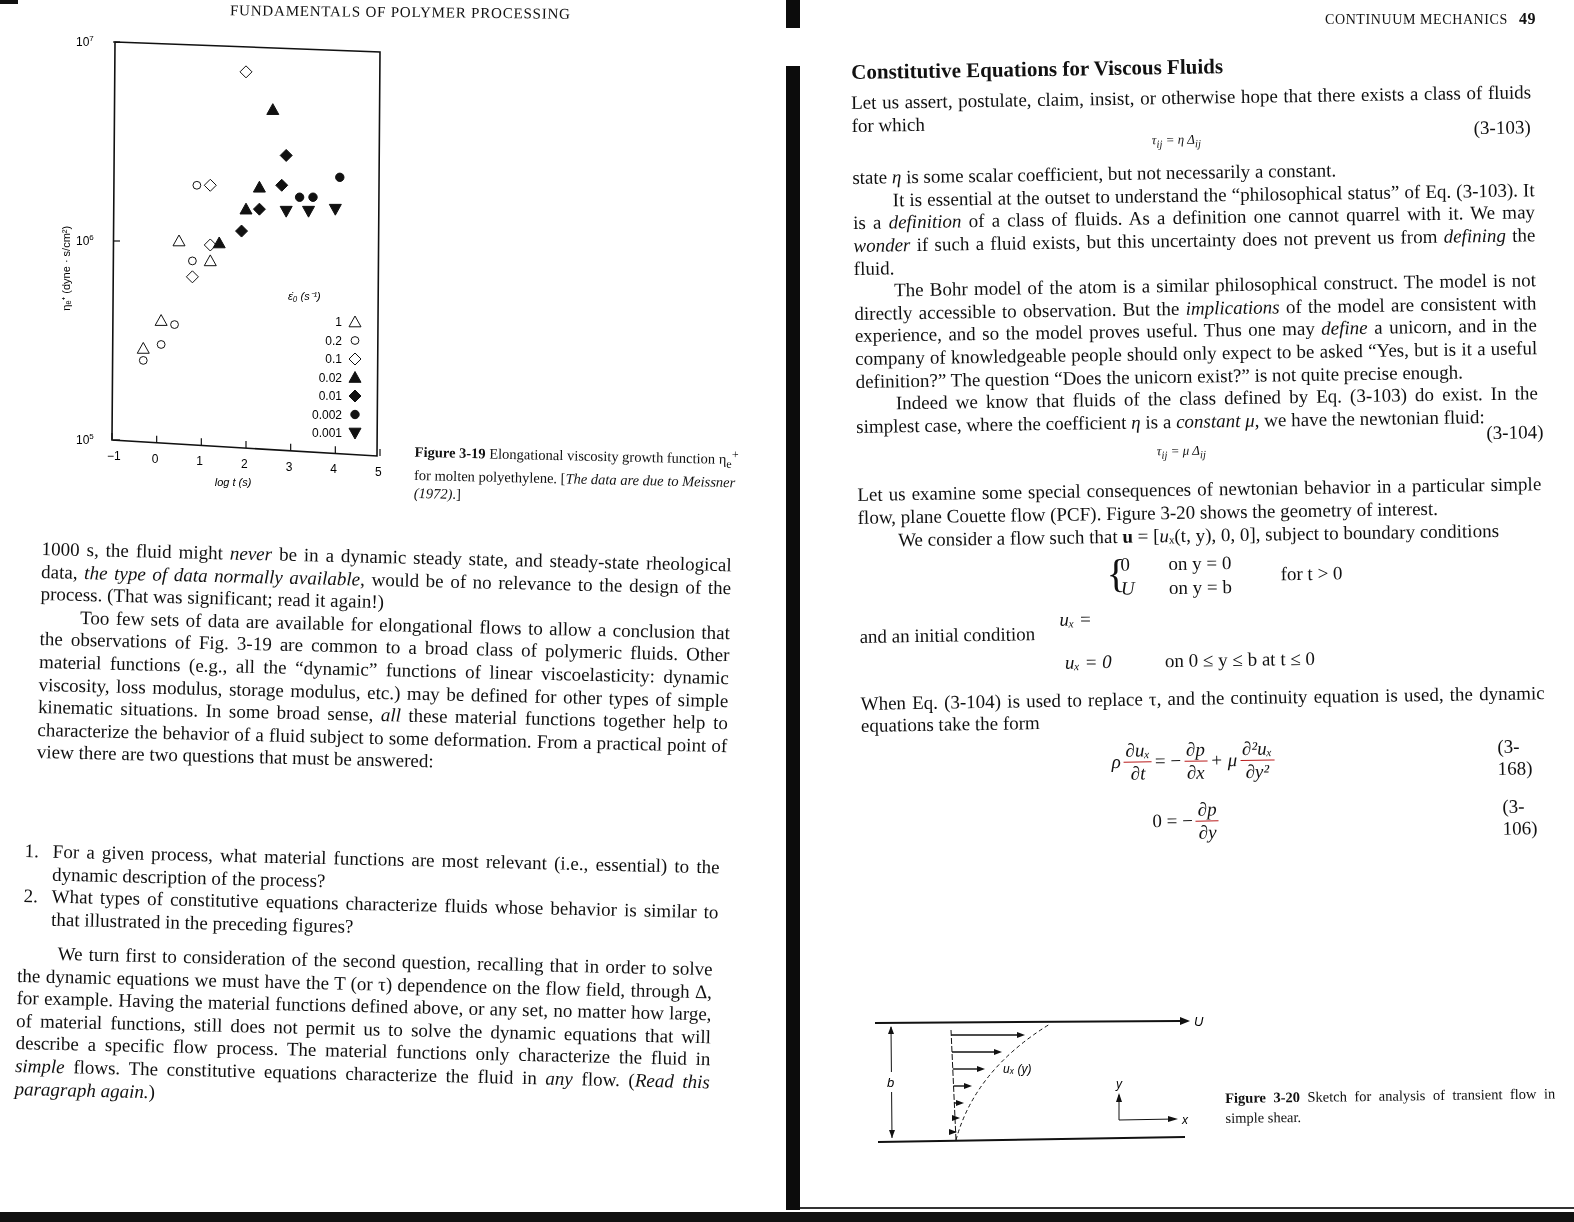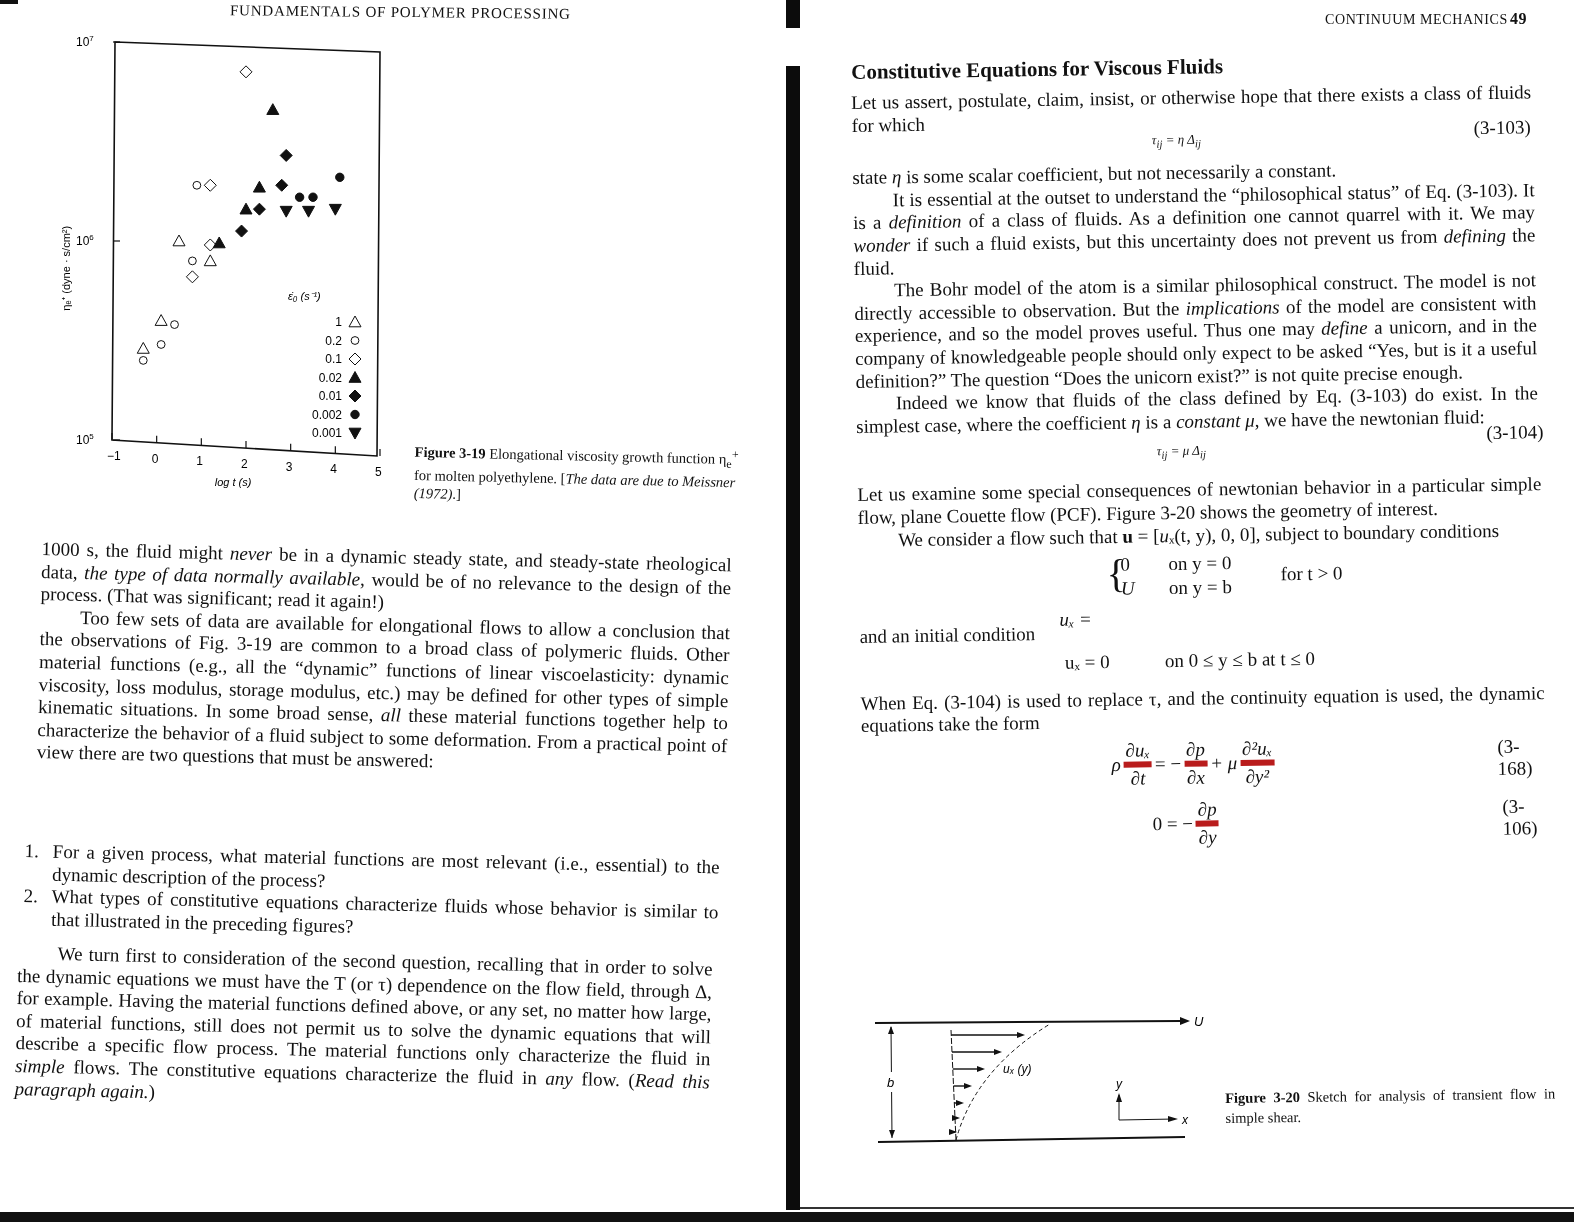--- a/index.html
+++ b/index.html
@@ -5,21 +5,21 @@
   html, body { margin: 0; padding: 0; background: #ffffff; }
   body { width: 1574px; height: 1222px; position: relative; overflow: hidden; font-family: "Liberation Serif", serif; color: #111; }
   .gutter { position: absolute; left: 786px; top: 0; width: 14px; height: 1210px; background: #0c0c0c; }
   .gutter-gap { position: absolute; left: 783px; top: 28px; width: 20px; height: 38px; background: #fff; }
   .bottom-rule { position: absolute; left: 0; top: 1212px; width: 1574px; height: 10px; background: #111; }
   .bottom-rule-thin { position: absolute; left: 800px; top: 1207px; width: 774px; height: 2px; background: #333; }
   .topleft-smudge { position: absolute; left: 0; top: 0; width: 18px; height: 4px; background: #111; }
 
   .running-head-left { position: absolute; left: 230px; top: 4px; font-size: 15px; letter-spacing: 0.8px; transform: rotate(0.6deg); }
   .running-head-right { position: absolute; left: 1325px; top: 10px; font-size: 14px; letter-spacing: 0.6px; }
-  .running-head-right b { font-size: 16px; margin-left: 2px; }
+  .running-head-right b { font-size: 16px; margin-left: 11px; }
 
   
   #chart-svg { position: absolute; left: 40px; top: 30px; width: 380px; height: 470px; }
   .caption-319 { position: absolute; left: 415px; top: 438px; width: 330px; font-size: 14.5px; line-height: 18px; transform: rotate(1.3deg); transform-origin: left top; }
   .caption-319 .fig-label { font-weight: bold; }
 
   .text-block { position: absolute; font-size: 19px; line-height: 22.6px; text-align: justify; }
   .text-block p { margin: 0; }
   .indent { text-indent: 40px; }
   .left-body { left: 42px; top: 538px; width: 690px; transform: rotate(1.35deg); transform-origin: left top; }
@@ -32,21 +32,21 @@
   .right-block { transform: rotate(-0.9deg); transform-origin: left top; }
   .eq { position: absolute; font-size: 13px; font-style: italic; }
   .eq-num { position: absolute; font-size: 19px; }
 
   #fig320-svg { position: absolute; left: 860px; top: 990px; width: 360px; height: 160px; }
   .caption-320 { position: absolute; left: 1225px; top: 1088px; width: 330px; font-size: 14.5px; line-height: 20px; text-align: justify; transform: rotate(-0.8deg); transform-origin: left top; }
   .caption-320 .fig-label { font-weight: bold; }
 
   i, em { font-style: italic; }
   .frac { display: inline-flex; flex-direction: column; align-items: center; vertical-align: middle; margin: 0 3px; }
-  .frac .top { border-bottom: 6px solid #b91c1c; padding: 0 2px; line-height: 22px; font-family: Liberation Serif, serif; }
+  .frac .top { border-bottom: 1px solid #b91c1c; padding: 0 2px; line-height: 22px; font-family: Liberation Serif, serif; }
   .frac .bot { line-height: 22px; }
 </style>
 </head>
 <body>
 
 <div class="topleft-smudge"></div>
 
 <div class="running-head-left">FUNDAMENTALS OF POLYMER PROCESSING</div>
 
 <svg id="chart-svg" viewBox="0 0 380 470">
@@ -184,21 +184,21 @@
     <span style="position:absolute;left:262px;top:6px;">0</span>
     <span style="position:absolute;left:310px;top:6px;">on y = 0</span>
     <span style="position:absolute;left:262px;top:30px;font-style:italic;">U</span>
     <span style="position:absolute;left:310px;top:30px;">on y = b</span>
     <span style="position:absolute;left:422px;top:18px;">for t &gt; 0</span>
   </div>
   <div class="text-block" style="position:relative;width:684px;margin-top:12px;">
     <p>and an initial condition</p>
   </div>
   <div style="position:relative;height:36px;font-size:19px;">
-    <span style="position:absolute;left:205px;top:6px;">uₓ = 0</span>
+    <span style="position:absolute;left:205px;top:6px;font-style:italic;">uₓ = 0</span>
     <span style="position:absolute;left:305px;top:6px;">on 0 ≤ y ≤ b at t ≤ 0</span>
   </div>
   <div class="text-block" style="position:relative;width:684px;margin-top:8px;">
     <p>When Eq. (3-104) is used to replace τ, and the continuity equation is used, the dynamic equations take the form</p>
   </div>
   <div style="position:relative;height:62px;font-size:19px;">
     <span style="position:absolute;left:250px;top:6px;font-style:italic;display:flex;align-items:center;">
       <span>ρ</span>
       <span class="frac">
           <span class="top">∂uₓ</span>

